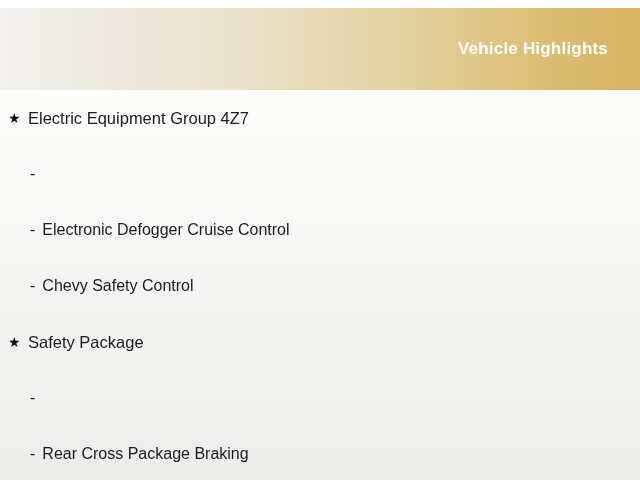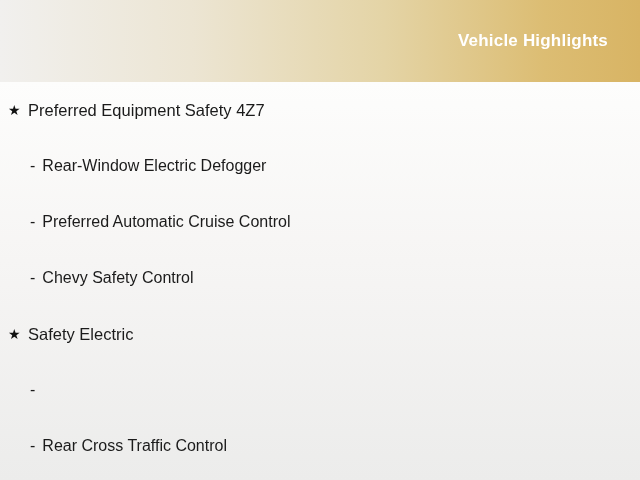--- a/index.html
+++ b/index.html
@@ -14,20 +14,21 @@
   }
   .banner {
     height: 82px;
     box-sizing: border-box;
     background: linear-gradient(to right,
       #f1f0ee 0%, #ece5d3 30%, #e4d4a6 60%, #dcbd73 85%, #d8b464 100%);
     display: flex;
     align-items: center;
     justify-content: flex-end;
     padding-right: 32px;
+    margin-top: 8px;
   }
   .banner-title {
     color: #ffffff;
     font-weight: bold;
     font-size: 17px;
     letter-spacing: 0.2px;
   }
   .content {
     height: 398px;
     background: linear-gradient(to bottom, #fdfdfc 0%, #f6f5f4 45%, #ececeb 100%);
@@ -53,39 +54,38 @@
 </head>
 <body>
 
 <div class="page">
   <div class="banner">
     <span class="banner-title">Vehicle Highlights</span>
   </div>
   <div class="content" id="highlights-list">
       <div class="row group">
         <span class="star">★</span>
-        <span>Preferred Equipment Safety 4Z7</span>
+        <span>Electric Equipment Group 4Z7</span>
       </div>
       <div class="row sub">
         <span class="dash">-</span>
-        <span>Rear-Window Electric Defogger</span>
       </div>
       <div class="row sub">
         <span class="dash">-</span>
-        <span>Preferred Automatic Cruise Control</span>
+        <span>Electronic Defogger Cruise Control</span>
       </div>
       <div class="row sub">
         <span class="dash">-</span>
         <span>Chevy Safety Control</span>
       </div>
       <div class="row group">
         <span class="star">★</span>
-        <span>Safety Electric</span>
+        <span>Safety Package</span>
       </div>
       <div class="row sub">
         <span class="dash">-</span>
       </div>
       <div class="row sub">
         <span class="dash">-</span>
-        <span>Rear Cross Traffic Control</span>
+        <span>Rear Cross Package Braking</span>
       </div>
     </div>
 </div>
 
 </body></html>

